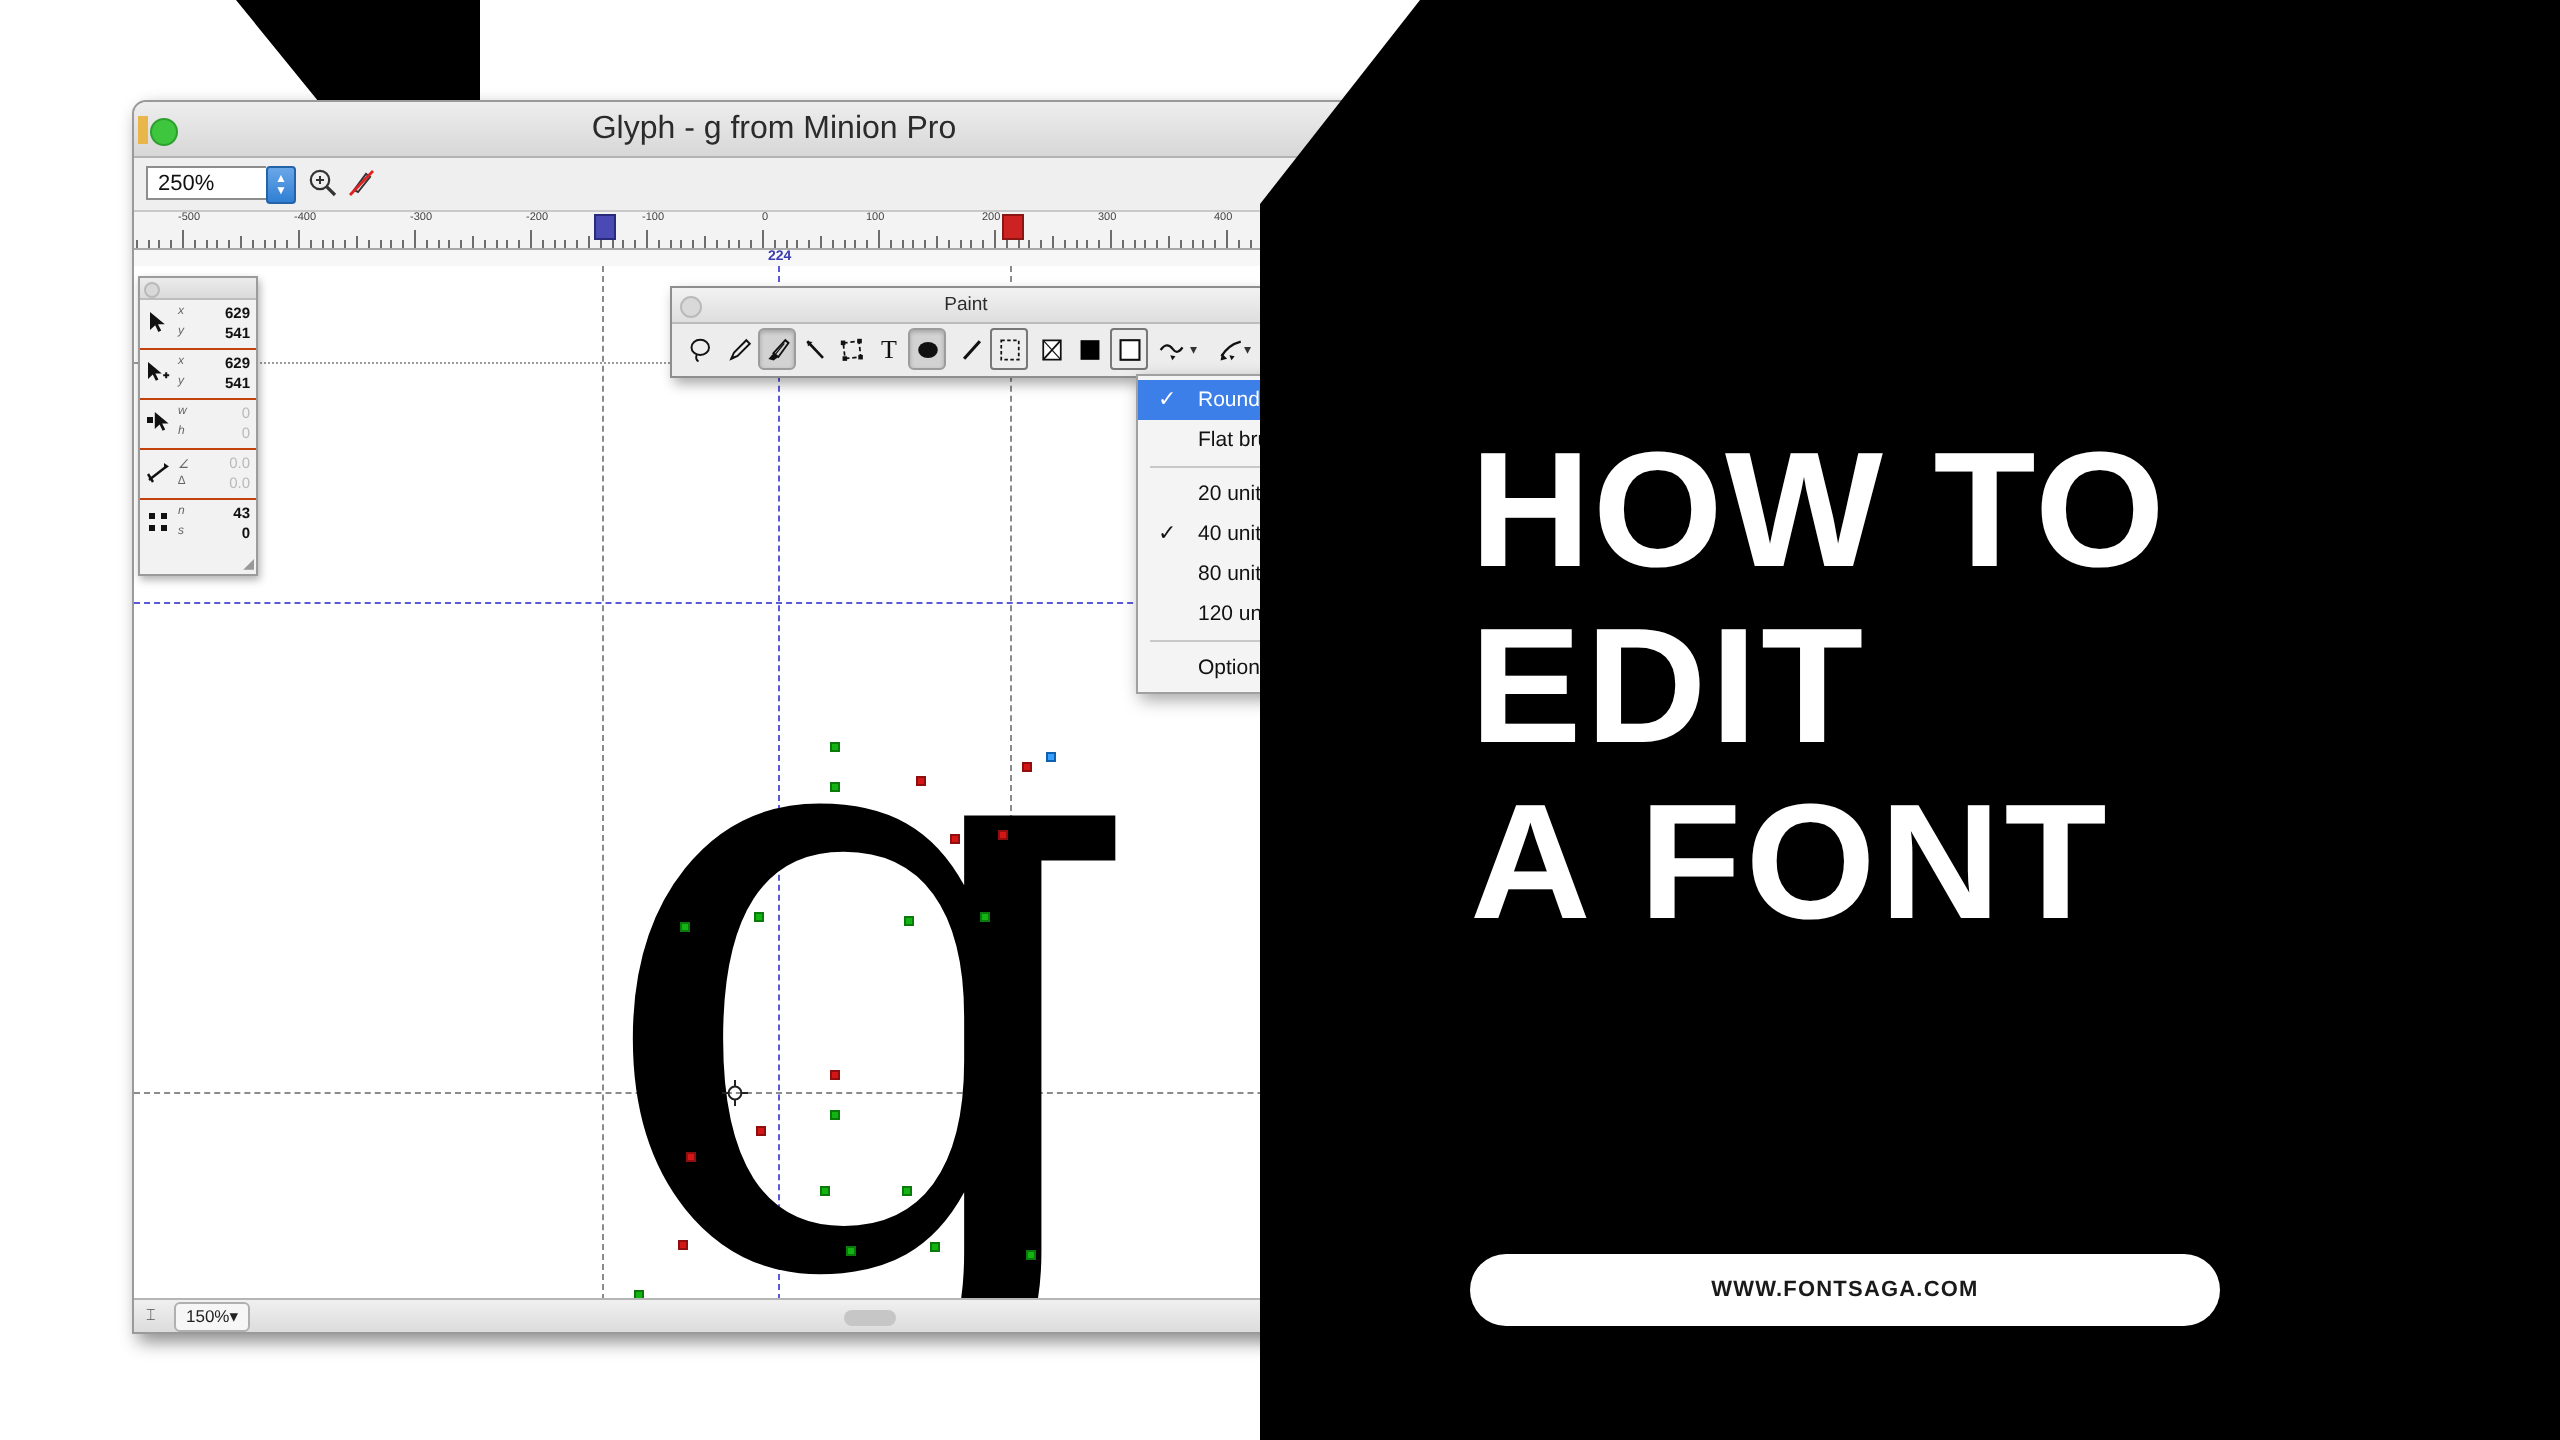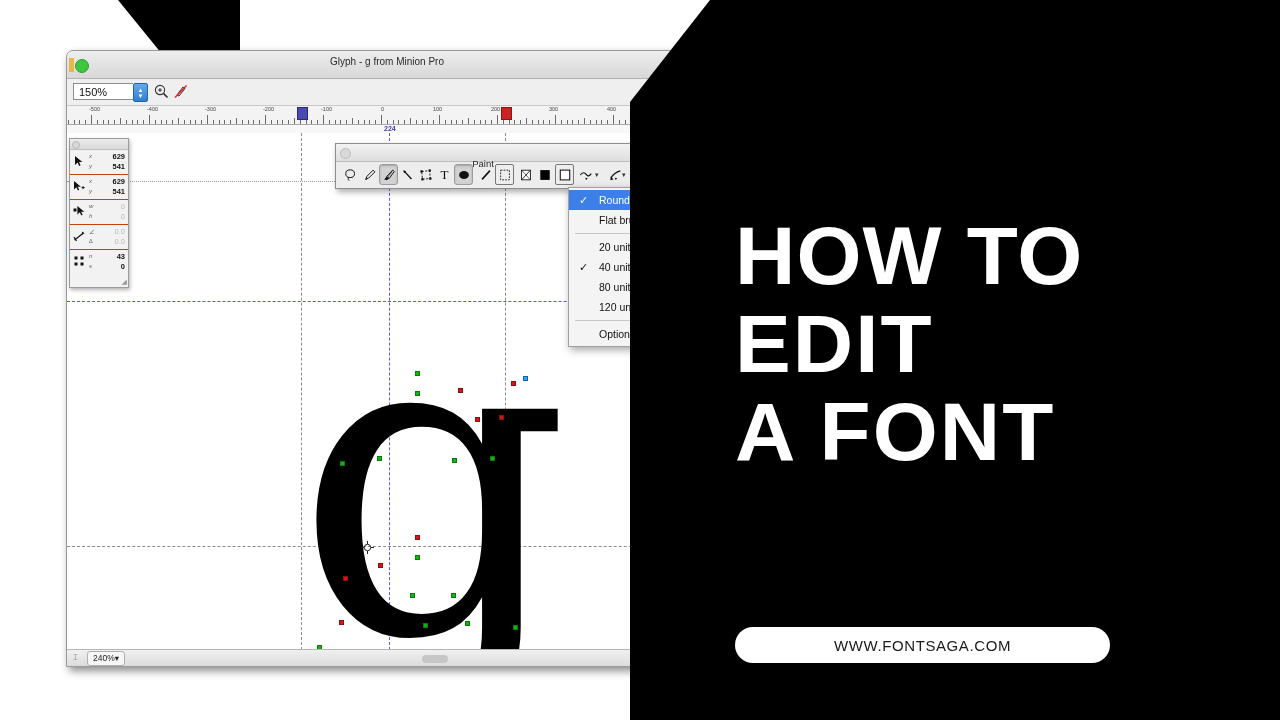--- a/index.html
+++ b/index.html
@@ -38,21 +38,21 @@
     overflow:hidden;
   }
   #titlebar{
     position:relative;height:27px;
     background:linear-gradient(#eeeeee,#d7d7d7);
     border-bottom:1px solid #b3b3b3;
     border-top-left-radius:6px;border-top-right-radius:6px;
   }
   #title-text{
     position:absolute;left:0;right:0;top:5px;text-align:center;
-    font-size:10px;color:#2b2b2b;
+    font-size:16px;color:#2b2b2b;
     font-family:"Liberation Sans", sans-serif;
   }
   #btn-close{
     position:absolute;left:8px;top:8px;width:12px;height:12px;border-radius:50%;
     background:#3ec63e;border:1px solid #2da02d;
   }
   #btn-strip{position:absolute;left:2px;top:7px;width:5px;height:14px;background:#e8b64b;}
 
   
   #zoom-bar{
@@ -160,21 +160,21 @@
   #info-resize{position:absolute;right:1px;bottom:1px;font-size:7px;color:#999;}
 
   
   #paint-palette{
     position:absolute;left:335px;top:143px;width:294px;height:44px;
     background:#ededed;border:1px solid #8e8e8e;
     box-shadow:2px 3px 6px rgba(0,0,0,0.33);
   }
   #paint-head{position:relative;height:17px;background:linear-gradient(#f2f2f2,#dedede);
     border-bottom:1px solid #bcbcbc;}
-  #paint-title{position:absolute;left:0;right:0;top:14px;text-align:center;font-size:9.5px;color:#2c2c2c;}
+  #paint-title{position:absolute;left:0;right:0;top:3px;text-align:center;font-size:9.5px;color:#2c2c2c;}
   #paint-head-dot{position:absolute;left:4px;top:4px;width:9px;height:9px;border-radius:50%;
     background:#d9d9d9;border:1px solid #bababa;}
   #paint-tools{position:relative;height:26px;}
   .ptool{
     position:absolute;top:2px;width:19px;height:21px;
     display:flex;align-items:center;justify-content:center;
     box-sizing:border-box;
   }
   .ptool.pressed{background:#d2d2d2;border:1px solid #9c9c9c;border-radius:3px;
     box-shadow:inset 0 1px 2px rgba(0,0,0,0.22);}
@@ -209,42 +209,42 @@
     transform:scaleX(1.02);
     transform-origin:left top;
   }
   #promo-head .l2{letter-spacing:2px;}
   #url-pill{
     position:absolute;left:0px;top:627px;width:375px;height:36px;
     background:#ffffff;border-radius:18px;
     display:flex;align-items:center;justify-content:center;
   }
   #url-text{
-    font-size:15px;font-weight:normal;color:#1a1a1a;letter-spacing:0.6px;
+    font-size:11px;font-weight:bold;color:#1a1a1a;letter-spacing:0.6px;
     font-family:"Liberation Sans", sans-serif;
   }
 </style>
 </head>
 <body>
 
 <div id="stage">
 
   <div class="wedge" id="wedge-top-left"></div>
   <div class="wedge" id="wedge-bottom"></div>
 
   <div id="app-window">
 
     <div id="titlebar">
       <div id="btn-strip"></div>
       <div id="btn-close"></div>
       <div id="title-text">Glyph - g from Minion Pro</div>
     </div>
 
     <div id="zoom-bar">
-      <div id="zoom-field">150%</div>
+      <div id="zoom-field">250%</div>
       <div id="zoom-stepper">
         <span>▲</span>
         <span>▼</span>
       </div>
       <div class="tbicon" id="icon-zoom-in">
         <svg viewBox="0 0 17 17" width="17" height="17">
           <circle cx="7" cy="7" r="4.6" fill="none" stroke="#333" stroke-width="1.1"></circle>
           <line x1="10.4" y1="10.4" x2="14.5" y2="14.5" stroke="#333" stroke-width="1.6"></line>
           <line x1="5" y1="7" x2="9" y2="7" stroke="#333" stroke-width="1"></line>
           <line x1="7" y1="5" x2="7" y2="9" stroke="#333" stroke-width="1"></line>
@@ -427,21 +427,21 @@
         <div class="node node-on" style="left: 384px; top: 460px;"></div>
         <div class="node node-off" style="left: 272px; top: 487px;"></div>
         <div class="node node-on" style="left: 356px; top: 490px;"></div>
         <div class="node node-on" style="left: 398px; top: 488px;"></div>
         <div class="node node-on" style="left: 446px; top: 492px;"></div>
         <div class="node node-on" style="left: 250px; top: 512px;"></div>
       </div>
 
     <div id="statusbar">
       <div id="status-grip">⌶</div>
-      <div id="status-zoom">240%▾</div>
+      <div id="status-zoom">150%▾</div>
       <div id="hscroll"></div>
     </div>
   </div>
 
   <div id="info-palette">
     <div id="info-head">
       <div id="info-head-dot"></div>
     </div>
     <div id="info-rows">
         <div class="info-row">

